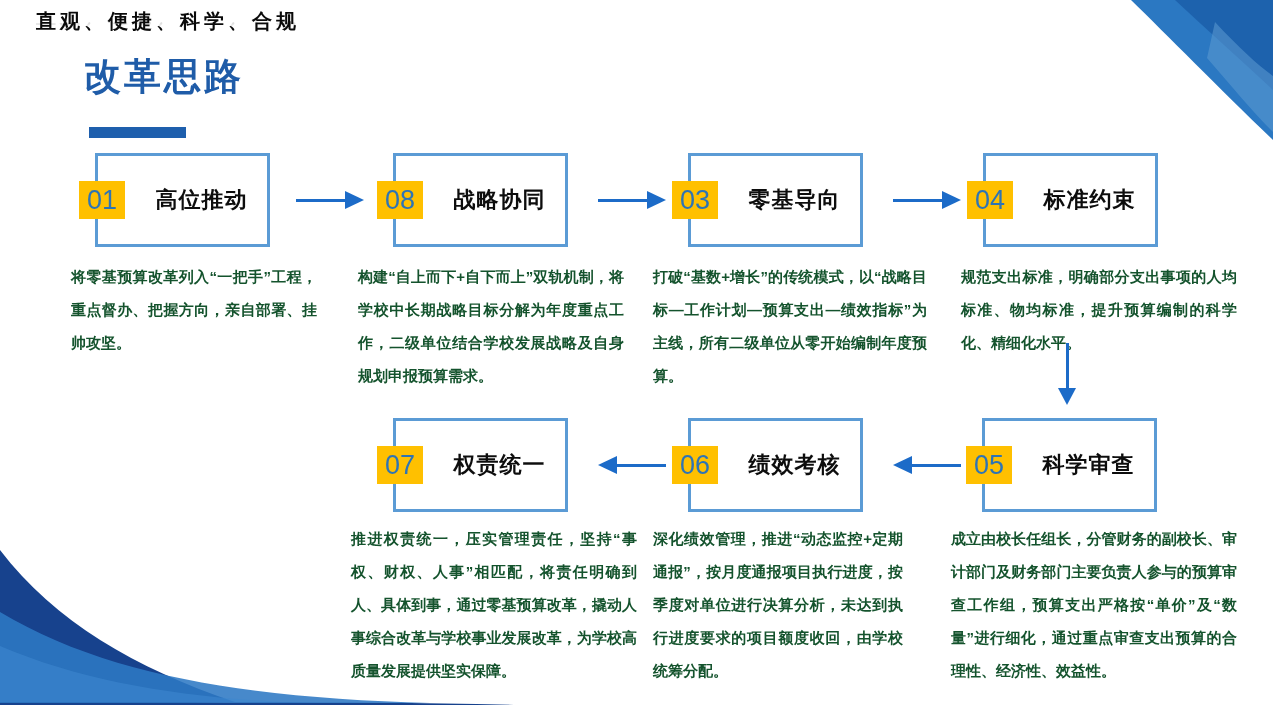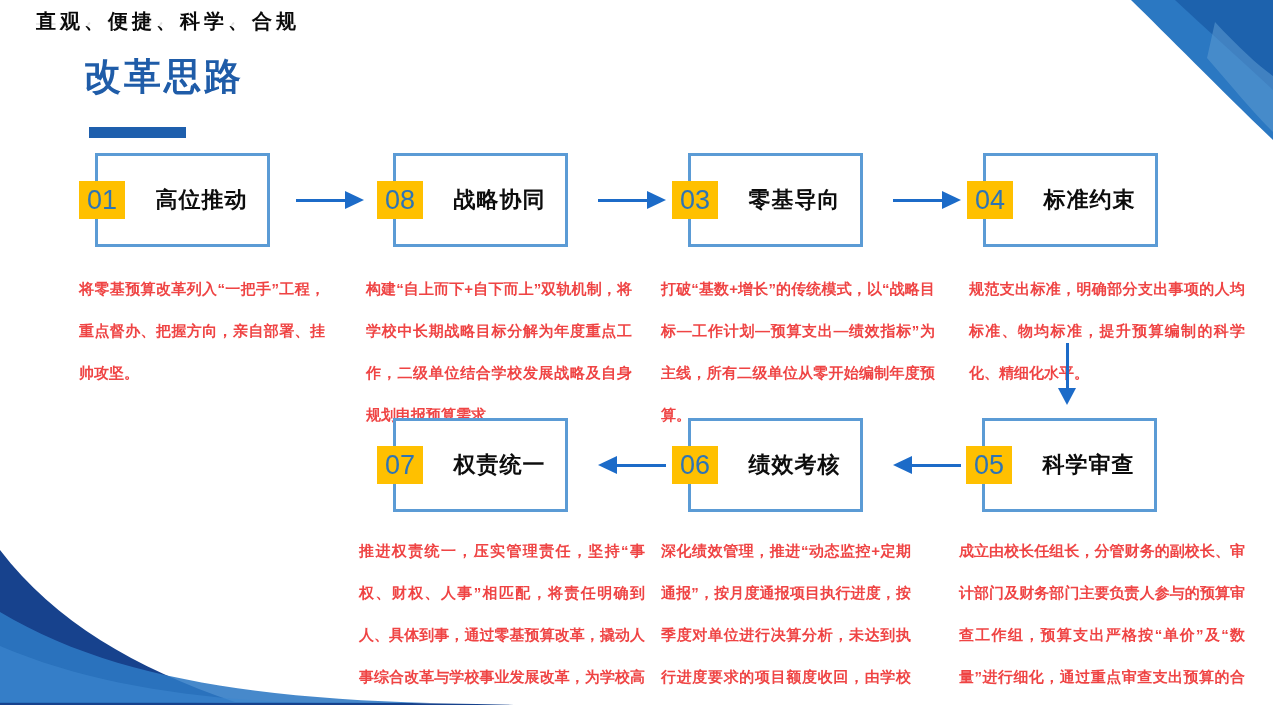--- a/index.html
+++ b/index.html
@@ -32,22 +32,22 @@
     width:46px;height:38px;background:#FFC000;color:#2E74B5;
     font-size:27px;line-height:38px;text-align:center;
   }
   .box-title{
     position:absolute;left:38px;right:0;top:0;bottom:0;
     display:flex;align-items:center;justify-content:center;
     font-size:22px;font-weight:bold;color:#0d0d0d;letter-spacing:1px;
     white-space:nowrap;
   }
   .desc{
-    position:absolute;margin:16px;font-size:15px;font-weight:bold;color:#ef4444;
-    line-height:42px;text-align:justify;
+    position:absolute;margin:8px;font-size:15px;font-weight:bold;color:#14532d;
+    line-height:33px;text-align:justify;
   }
   .s1 .box{left:95px;top:153px}  .s1 .desc{left:63px; top:252px;width:246px}
   .s2 .box{left:393px;top:153px} .s2 .desc{left:350px;top:252px;width:266px}
   .s3 .box{left:688px;top:153px} .s3 .desc{left:645px;top:252px;width:274px}
   .s4 .box{left:983px;top:153px} .s4 .desc{left:953px;top:252px;width:276px}
   .s5 .box{left:982px;top:418px} .s5 .desc{left:943px;top:514px;width:286px}
   .s6 .box{left:688px;top:418px} .s6 .desc{left:645px;top:514px;width:250px}
   .s7 .box{left:393px;top:418px} .s7 .desc{left:343px;top:514px;width:286px}
   
   .arrow{position:absolute;}

